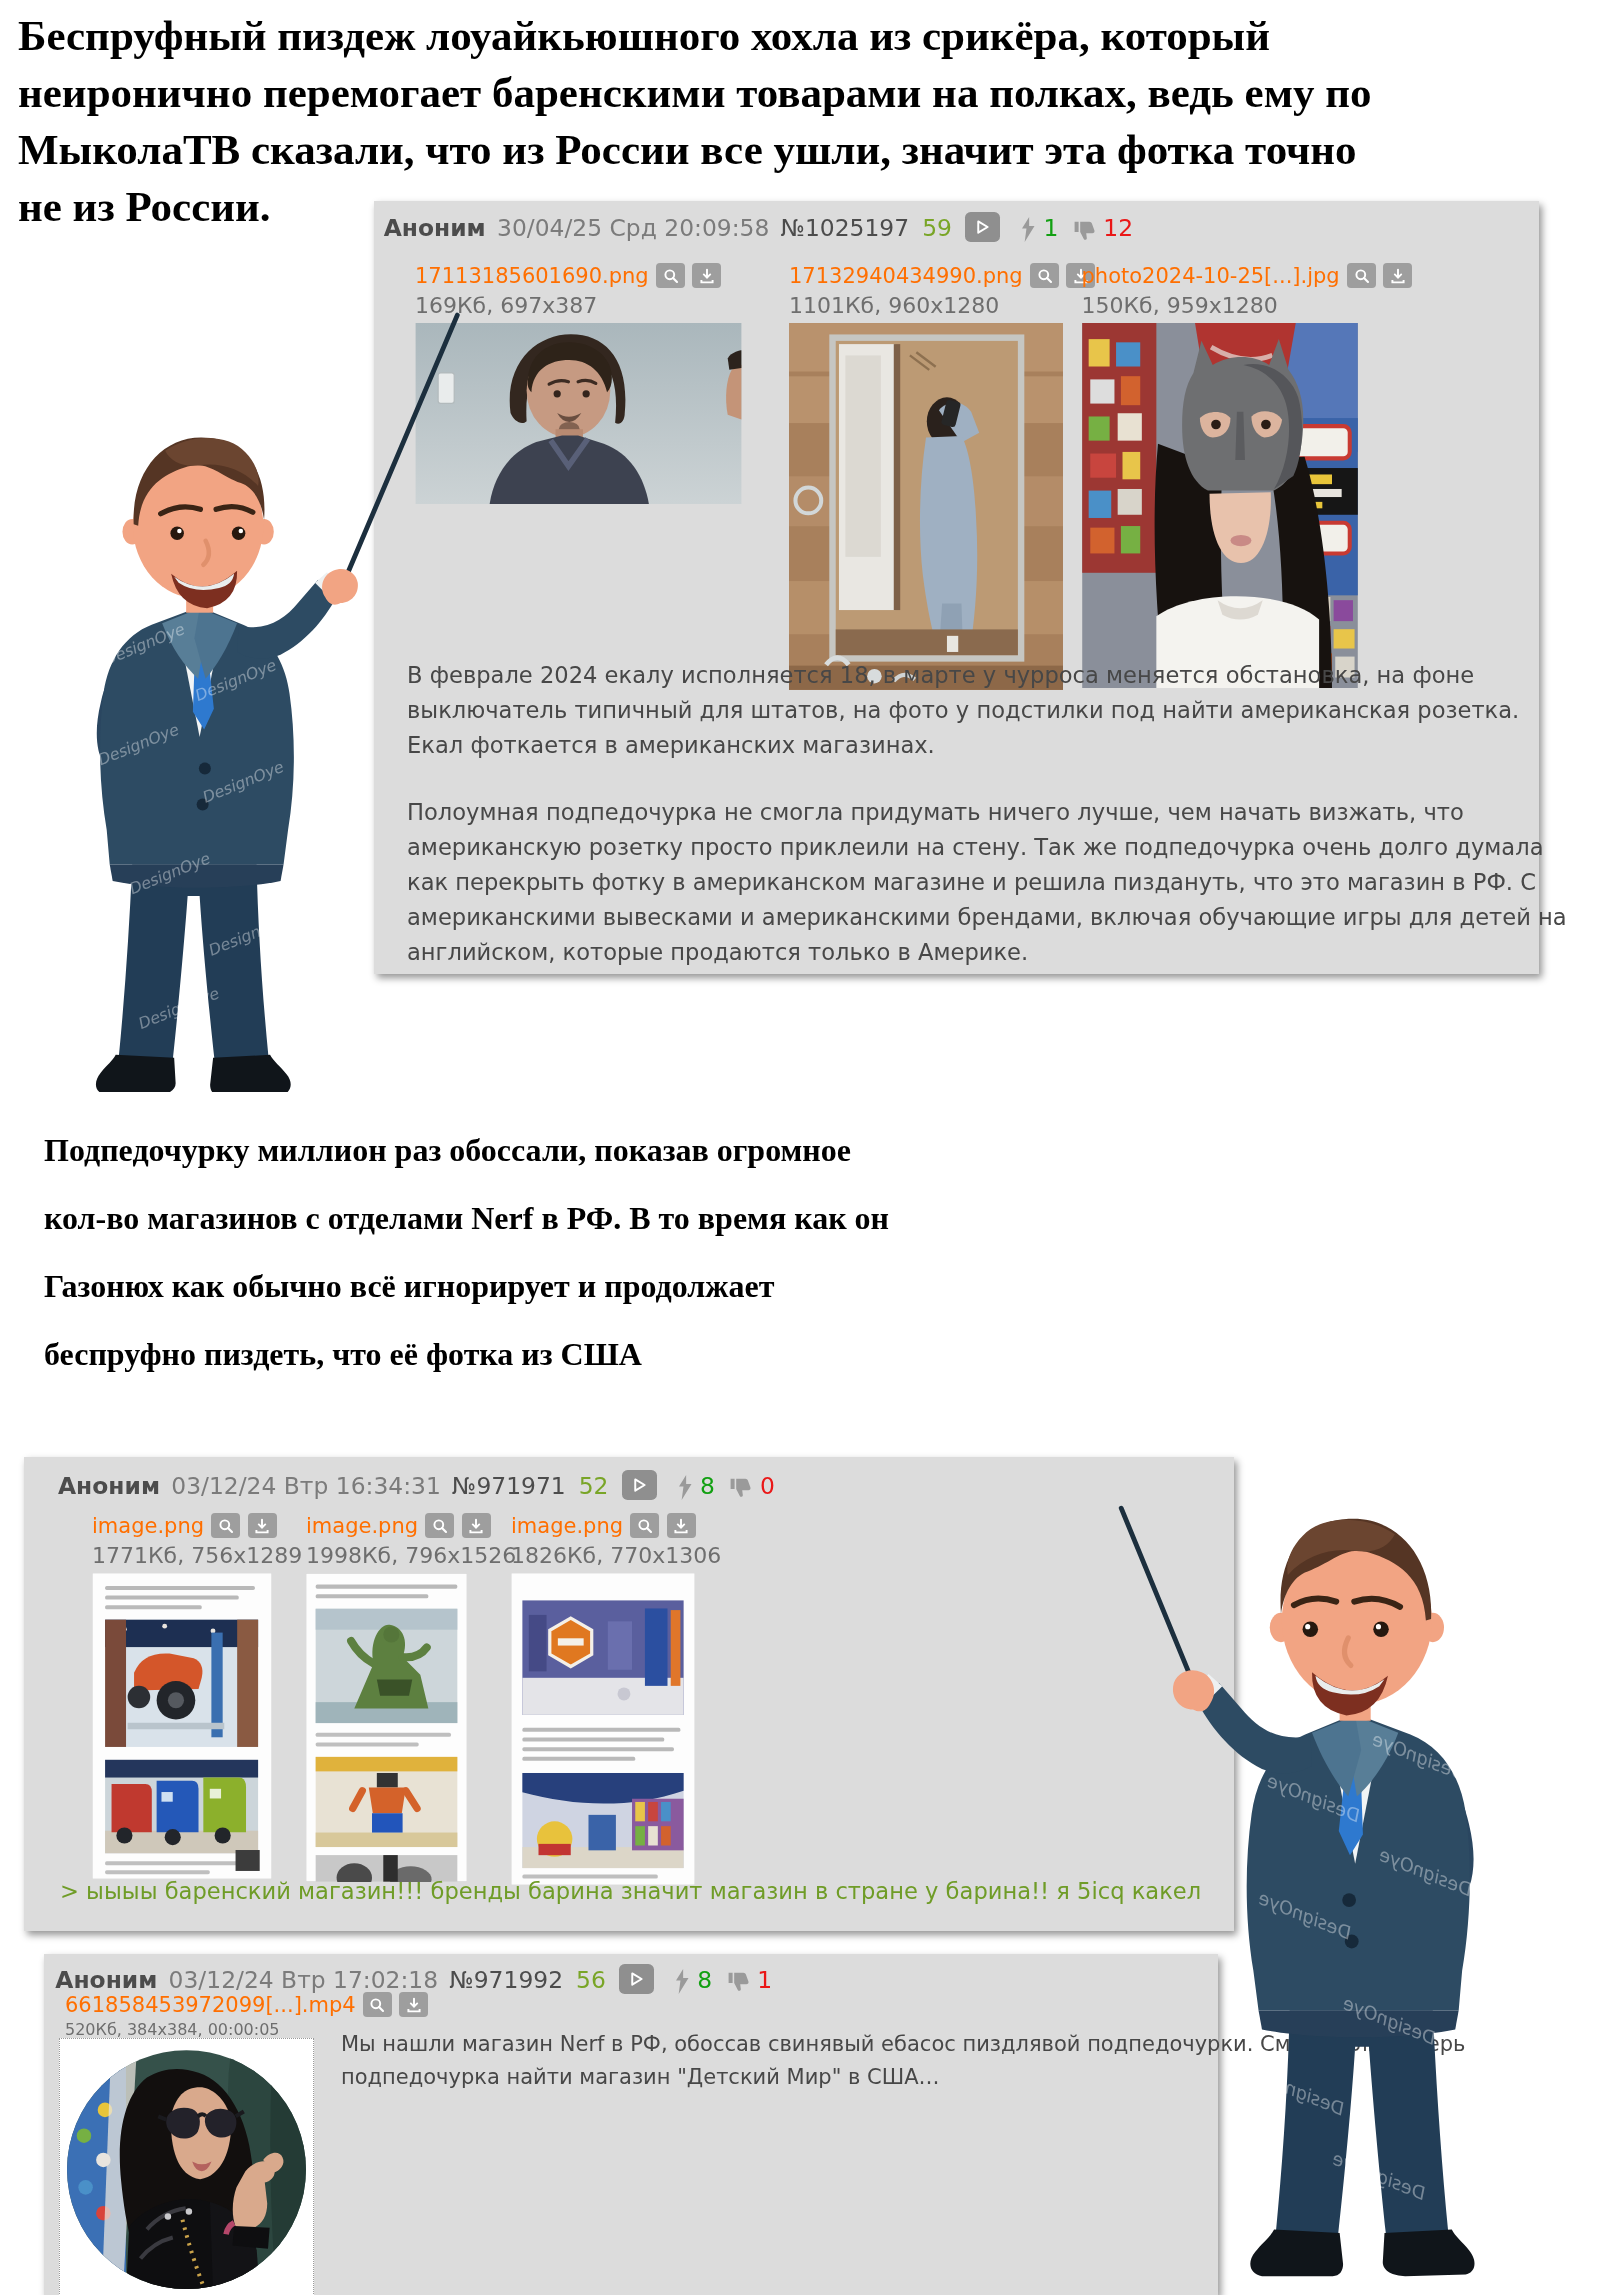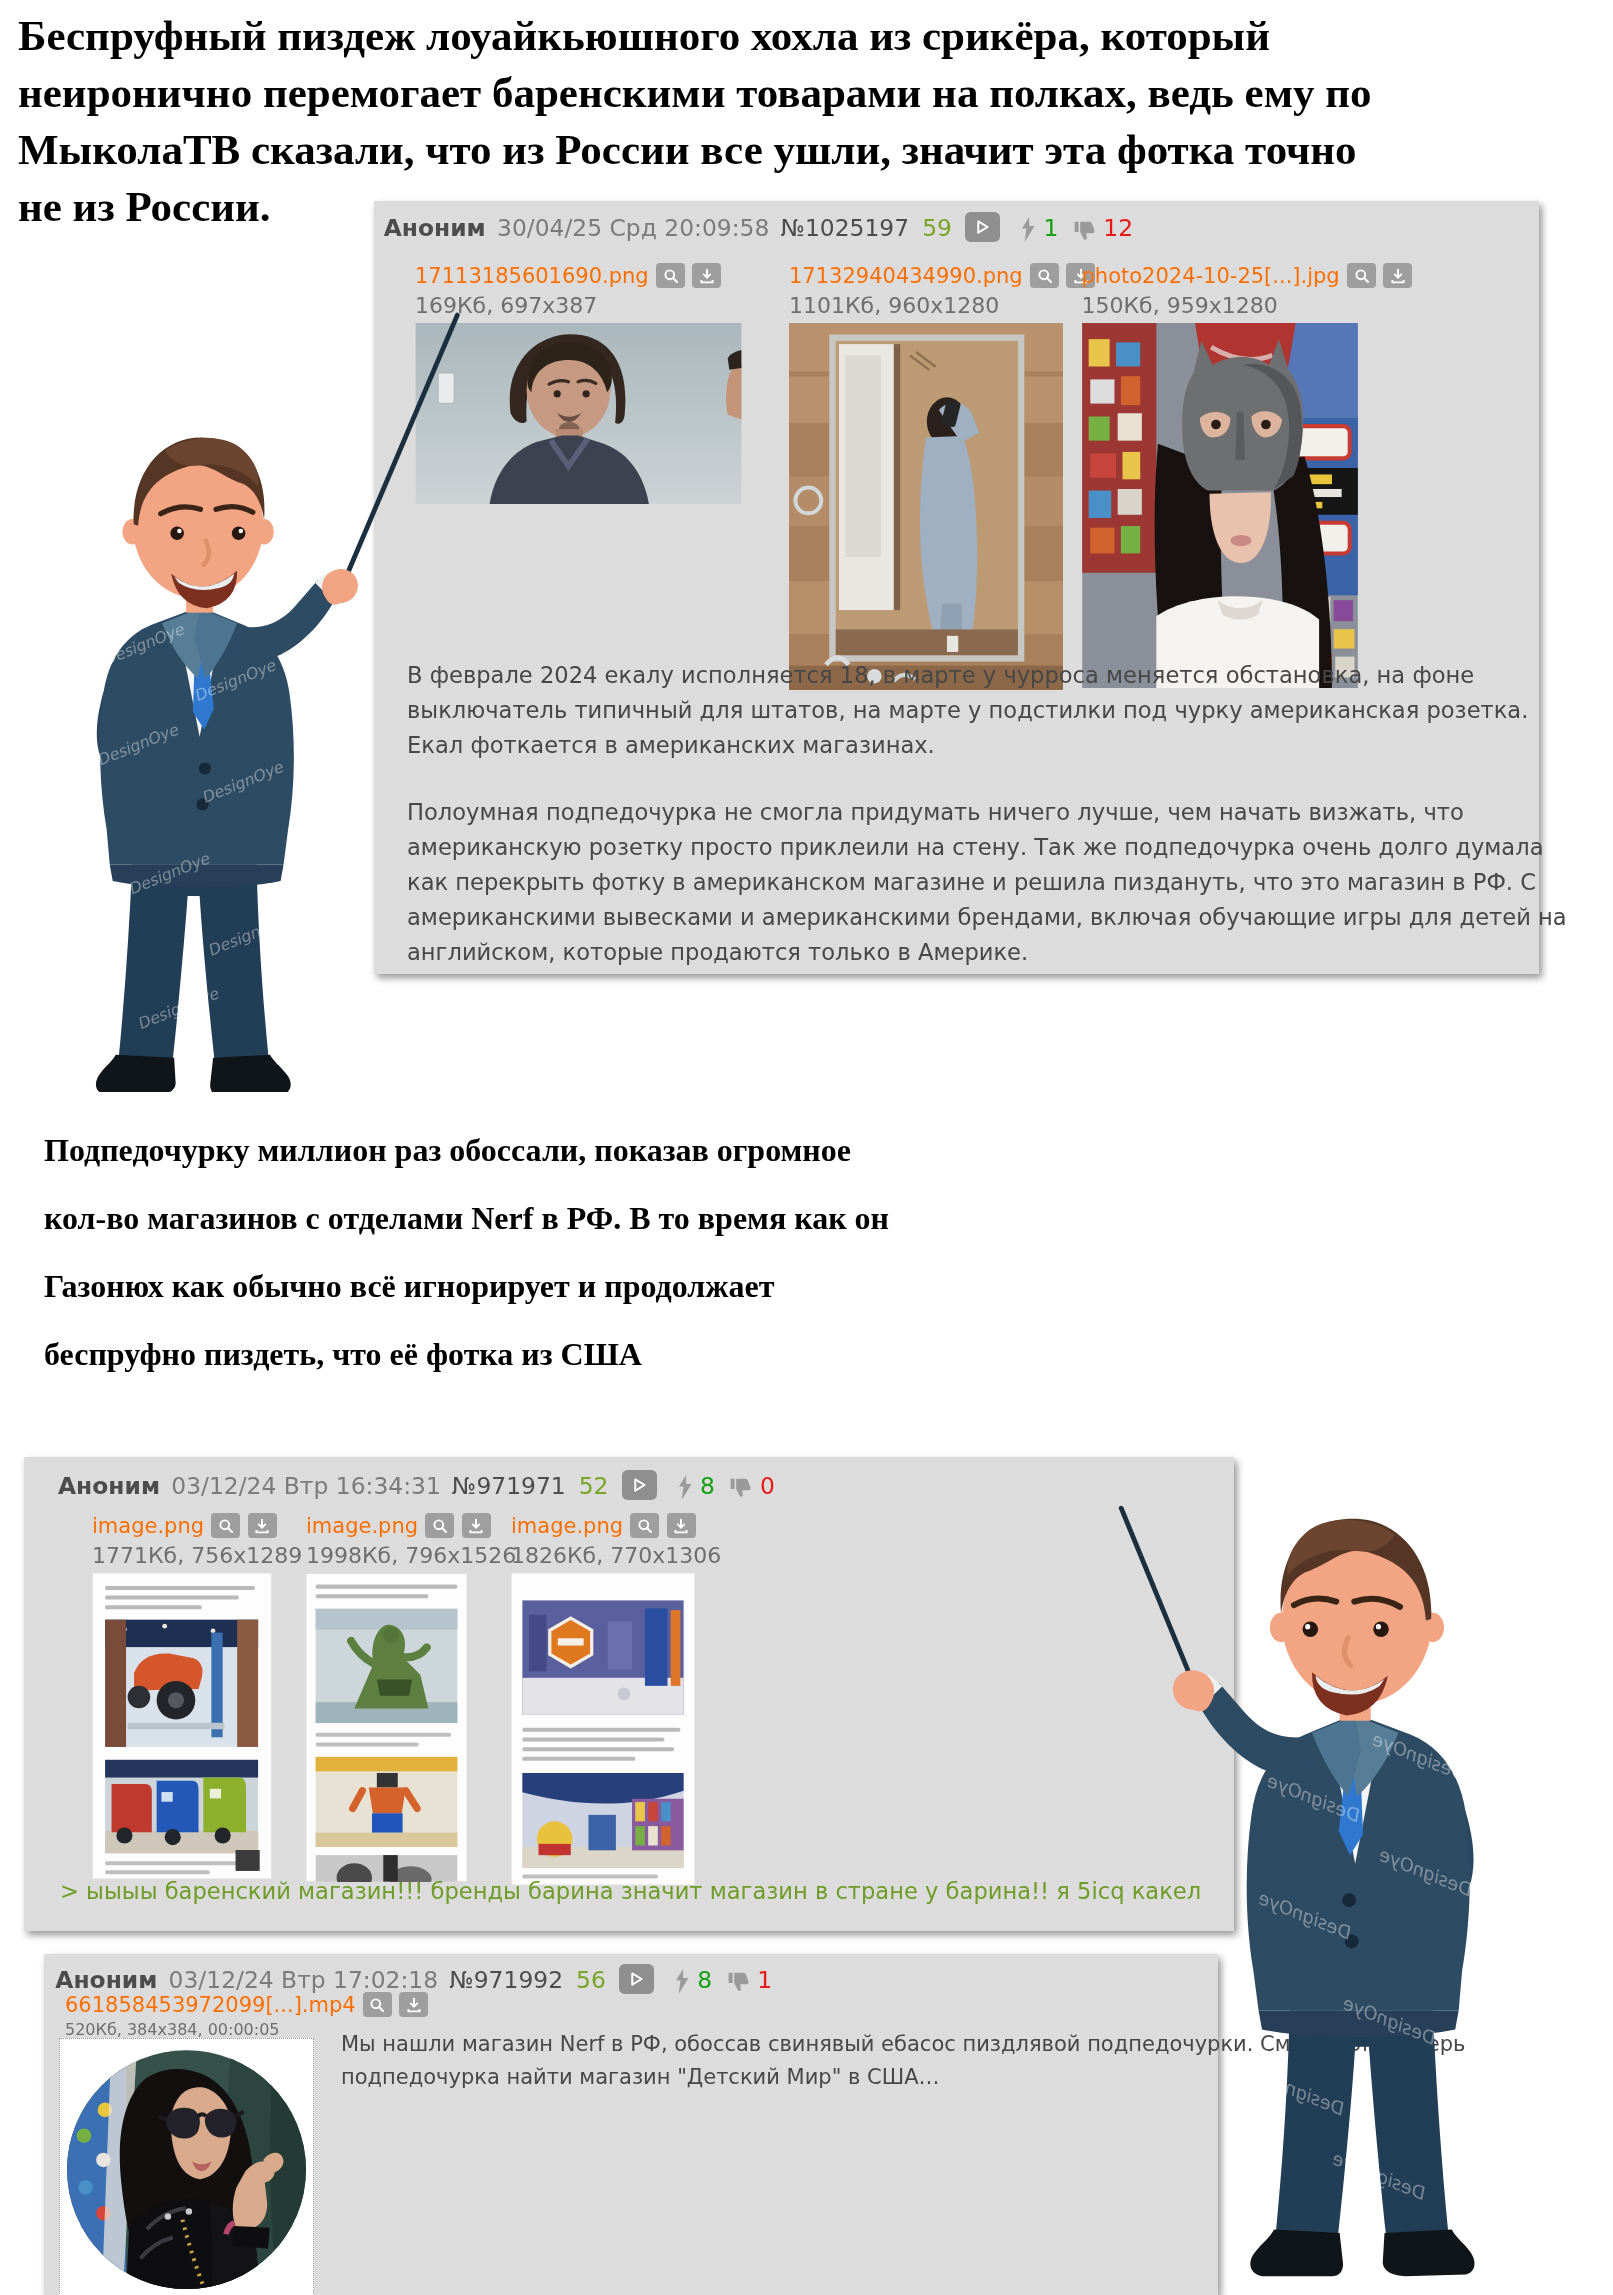--- a/index.html
+++ b/index.html
@@ -296,21 +296,21 @@
           <path d="M192,110 L200,110 L202,170 L190,170 Z" fill="#5b5c5f"></path>
           <path d="M92,364 C138,330 252,330 294,368 L294,453 L92,453 Z" fill="#f4f3ef"></path>
           <path d="M168,344 q28,20 56,0 l-6,18 q-22,12 -44,0 Z" fill="#ddd9d2"></path>
         </svg>
       </div>
     </figure>
   </div>
 
   <div class="para" style="left:33px;top:457px">
     <div>В феврале 2024 екалу исполняется 18, в марте у чурроса меняется обстановка, на фоне</div>
-    <div>выключатель типичный для штатов, на марте у подстилки под чурку американская розетка.</div>
+    <div>выключатель типичный для штатов, на фото у подстилки под найти американская розетка.</div>
     <div>Екал фоткается в американских магазинах.</div>
   </div>
   <div class="para" style="left:33px;top:594px">
     <div>Полоумная подпедочурка не смогла придумать ничего лучше, чем начать визжать, что</div>
     <div>американскую розетку просто приклеили на стену. Так же подпедочурка очень долго думала</div>
     <div>как перекрыть фотку в американском магазине и решила пиздануть, что это магазин в РФ. С</div>
     <div>американскими вывесками и американскими брендами, включая обучающие игры для детей на</div>
     <div>английском, которые продаются только в Америке.</div>
   </div>
 </section>

